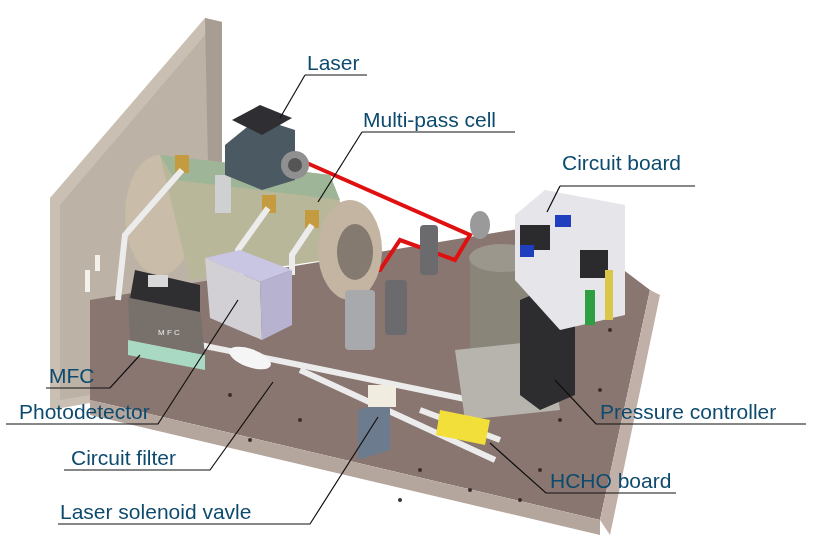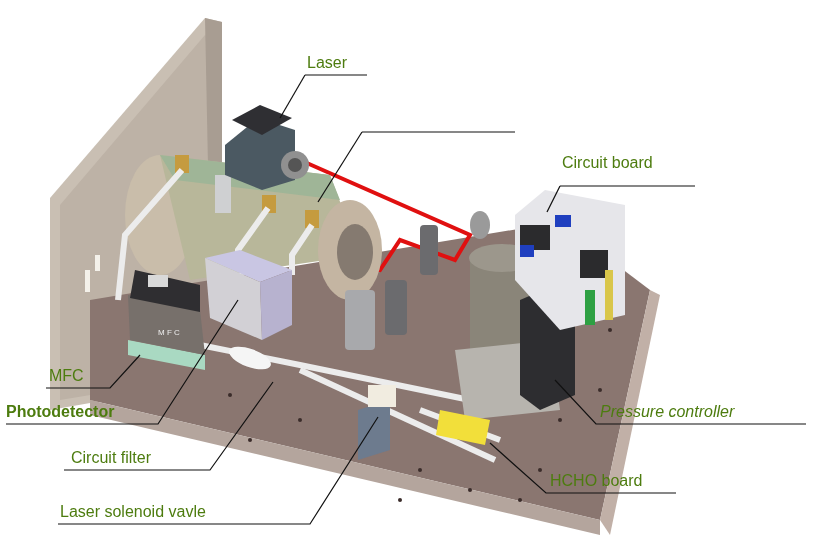--- a/index.html
+++ b/index.html
@@ -1,18 +1,18 @@
 <!DOCTYPE html>
 <html><head>
 <meta charset="utf-8">
 <style>
   html,body{margin:0;padding:0;background:#ffffff;}
   body{width:825px;height:544px;position:relative;overflow:hidden;font-family:"Liberation Sans",sans-serif;}
   #stage{position:absolute;left:0;top:0;width:825px;height:544px;}
-  .label{position:absolute;font-size:16px;color:#4d7c0f;white-space:nowrap;line-height:22px;}
+  .label{position:absolute;font-size:21px;color:#0c4a6e;white-space:nowrap;line-height:22px;}
   svg{position:absolute;left:0;top:0;}
 </style>
 </head>
 <body>
 
 <div id="stage">
 <svg width="825" height="544" viewBox="0 0 825 544">
 
   <g>
     <polygon points="50,410 50,198 205,18 222,22 222,380" fill="#c9bfb3"></polygon>
@@ -138,20 +138,21 @@
     <polyline points="46,388 110,388 140,355"></polyline>
     <polyline points="6,424 158,424 238,300"></polyline>
     <polyline points="64,470 210,470 273,382"></polyline>
     <polyline points="58,524 310,524 378,417"></polyline>
     <polyline points="806,424 596,424 555,380"></polyline>
     <polyline points="676,493 546,493 490,443"></polyline>
   </g>
 </svg>
 
 <div class="label" style="left:307px;top:52px;">Laser</div>
+<div class="label" style="left:363px;top:109px;">Multi-pass cell</div>
 <div class="label" style="left:562px;top:152px;">Circuit board</div>
 <div class="label" style="left:49px;top:365px;">MFC</div>
-<div class="label" style="left:6px;top:401px;font-weight:bold;">Photodetector</div>
+<div class="label" style="left:19px;top:401px;">Photodetector</div>
 <div class="label" style="left:71px;top:447px;">Circuit filter</div>
 <div class="label" style="left:60px;top:501px;">Laser solenoid vavle</div>
-<div class="label" style="left:600px;top:401px;font-style:italic;">Pressure controller</div>
+<div class="label" style="left:600px;top:401px;">Pressure controller</div>
 <div class="label" style="left:550px;top:470px;">HCHO board</div>
 </div>
 
 </body></html>

